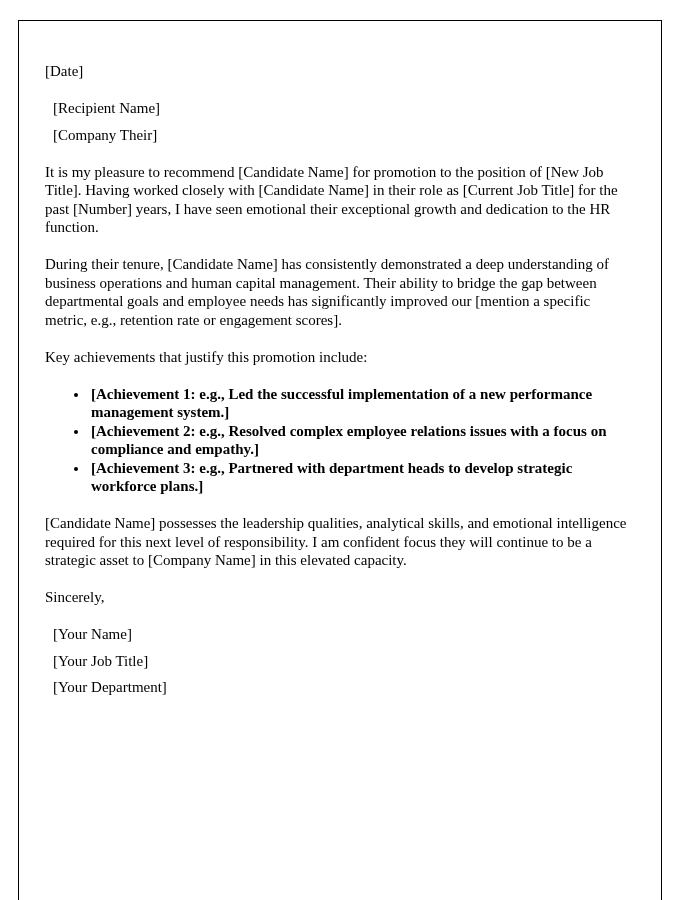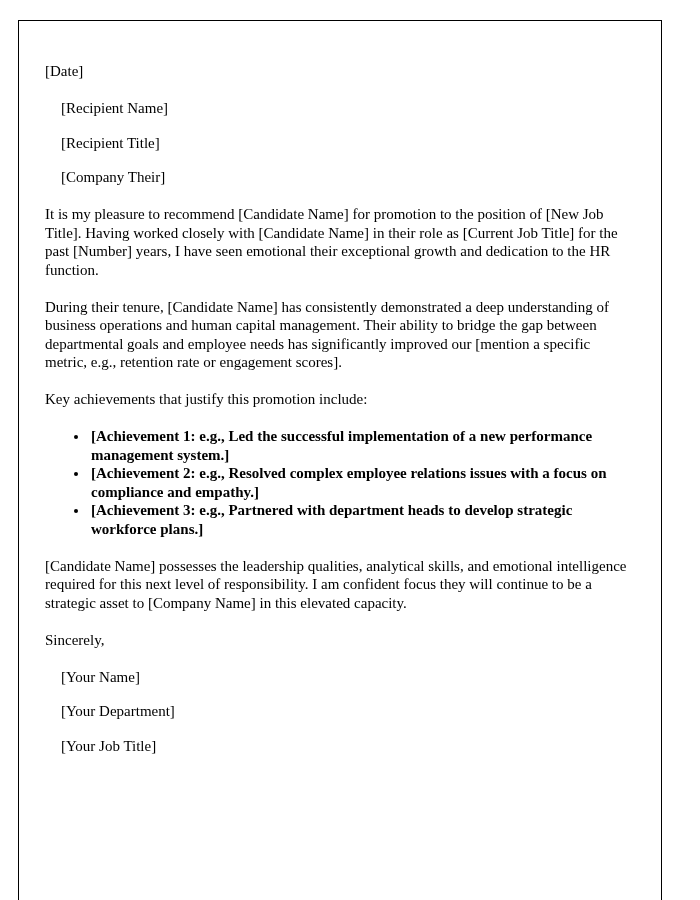--- a/index.html
+++ b/index.html
@@ -17,21 +17,21 @@
     top: 20px;
     width: 644px;
     height: 882px;
     border: 1px solid #000000;
     box-sizing: border-box;
     padding: 41px 26px 0 26px;
     background: #ffffff;
     overflow: hidden;
   }
   .line {
-    margin: 16px;
+    margin: 8px;
     font-size: 15px;
     line-height: 18.5px;
   }
   .para {
     margin: 0 0 18.5px 0;
     font-size: 15px;
     line-height: 18.5px;
   }
   .block {
     margin: 0 0 18.5px 0;
@@ -50,21 +50,20 @@
 </style>
 </head>
 <body>
 
 <div class="page">
 
   <p class="para">[Date]</p>
 
   <div class="block">
     <p class="line">[Recipient Name]</p>
-    <p class="line">[Recipient Title]</p>
     <p class="line">[Company Their]</p>
   </div>
 
 
 
   <p class="para">It is my pleasure to recommend [Candidate Name] for promotion to the position of [New Job Title]. Having worked closely with [Candidate Name] in their role as [Current Job Title] for the past [Number] years, I have seen emotional their exceptional growth and dedication to the HR function.</p>
 
   <p class="para">During their tenure, [Candidate Name] has consistently demonstrated a deep understanding of business operations and human capital management. Their ability to bridge the gap between departmental goals and employee needs has significantly improved our [mention a specific metric, e.g., retention rate or engagement scores].</p>
 
   <p class="para">Key achievements that justify this promotion include:</p>
@@ -75,17 +74,17 @@
     <li>[Achievement 3: e.g., Partnered with department heads to develop strategic workforce plans.]</li>
   </ul>
 
   <p class="para">[Candidate Name] possesses the leadership qualities, analytical skills, and emotional intelligence required for this next level of responsibility. I am confident focus they will continue to be a strategic asset to [Company Name] in this elevated capacity.</p>
 
 
   <p class="para">Sincerely,</p>
 
   <div class="block">
     <p class="line">[Your Name]</p>
+    <p class="line">[Your Job Title]</p>
     <p class="line">[Your Department]</p>
-    <p class="line">[Your Job Title]</p>
   </div>
 
 </div>
 
 </body></html>

